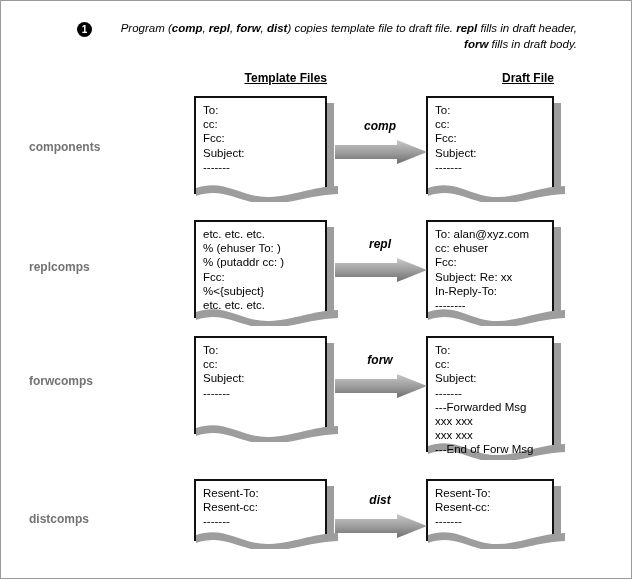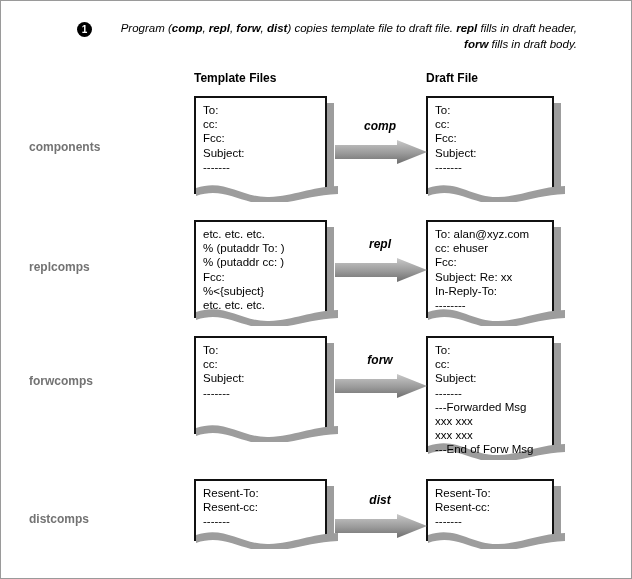--- a/index.html
+++ b/index.html
@@ -52,21 +52,22 @@
     text-align: right;
   }
   .caption-text b { font-style: italic; font-weight: bold; }
 
   
   .col-head {
     position: absolute;
     font-size: 12px;
     font-weight: bold;
     color: #000000;
-    text-align: left;
+    text-align: right;
+    text-decoration: underline;
   }
   #head-template { left: 193px; top: 70px; width: 133px; }
   #head-draft    { left: 425px; top: 70px; width: 128px; }
 
   
   .row-label {
     position: absolute;
     font-size: 12px;
     font-weight: bold;
     color: #737373;
@@ -191,21 +192,21 @@
       <div class="arrow-label" style="left: 334px; top: 118px;">comp</div>
       <div class="row-label" style="top: 259px;">replcomps</div>
       <div class="paper" style="left: 193px; top: 219px; width: 133px; height: 98px;">
         <div class="sheet"></div>
         <div class="shadow-right"></div>
         <div class="tear"><svg width="142" height="26" viewBox="0 0 142 26" preserveAspectRatio="none">
             <path d="M0,12 C29.26,2 45.220000000000006,22 73.15,21 C98.42,20 114.38,11 142,10 L142,18 C114.38,19 98.42,27 73.15,28 C45.220000000000006,29 29.26,10 0,20 Z" fill="#9d9d9d"></path>
           </svg></div>
         <div class="lines">
           <div>etc. etc. etc.</div>
-          <div>% (putaddr To: )</div>
+          <div>% (ehuser To: )</div>
           <div>% (putaddr cc: )</div>
           <div>Fcc:</div>
           <div>%&lt;{subject}</div>
           <div>etc. etc. etc.</div>
         </div>
       </div>
       <div class="paper" style="left: 425px; top: 219px; width: 128px; height: 98px; padding-left: 21px;">
         <div class="sheet"></div>
         <div class="shadow-right"></div>
         <div class="tear"><svg width="137" height="26" viewBox="0 0 137 26" preserveAspectRatio="none">

